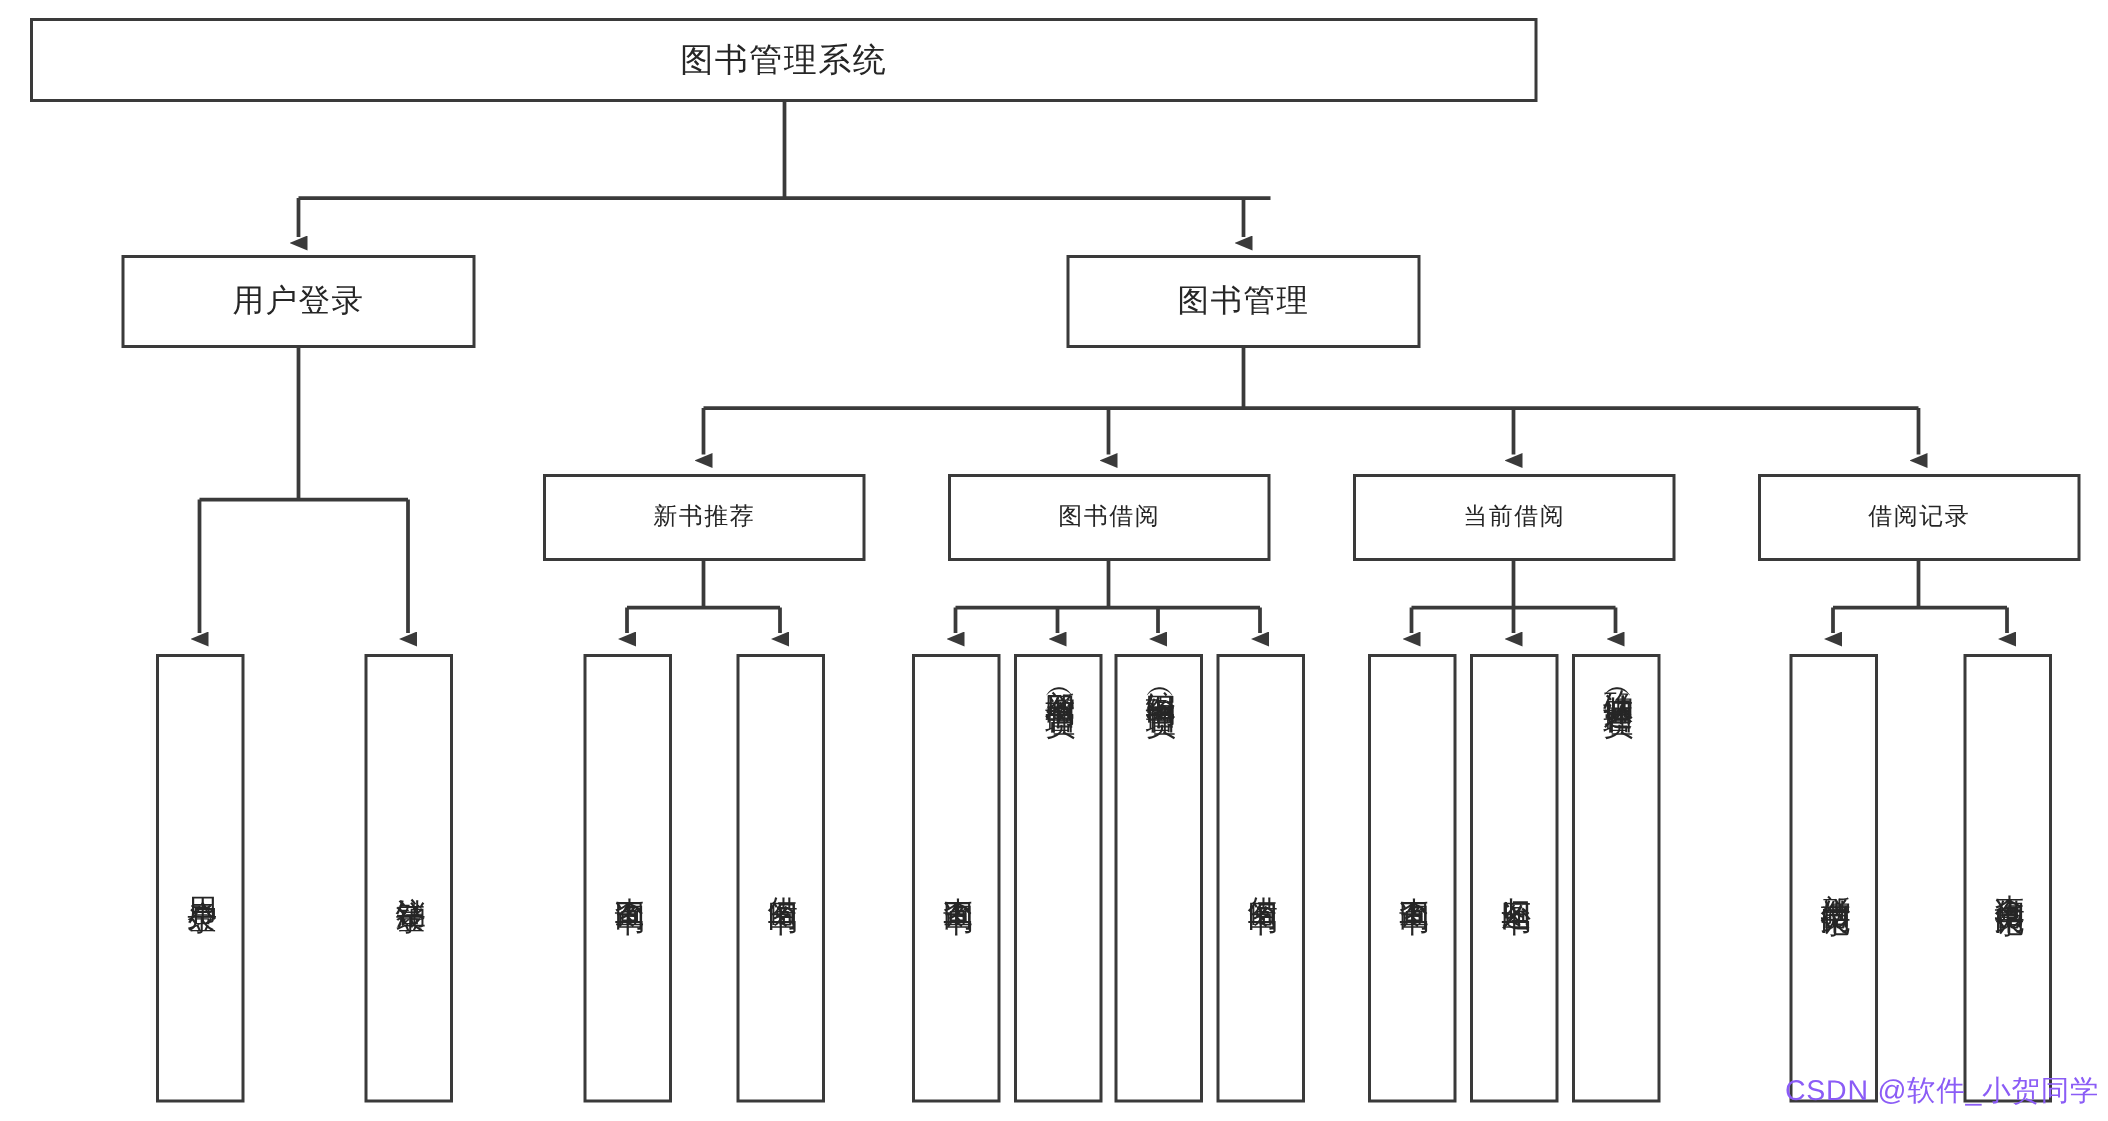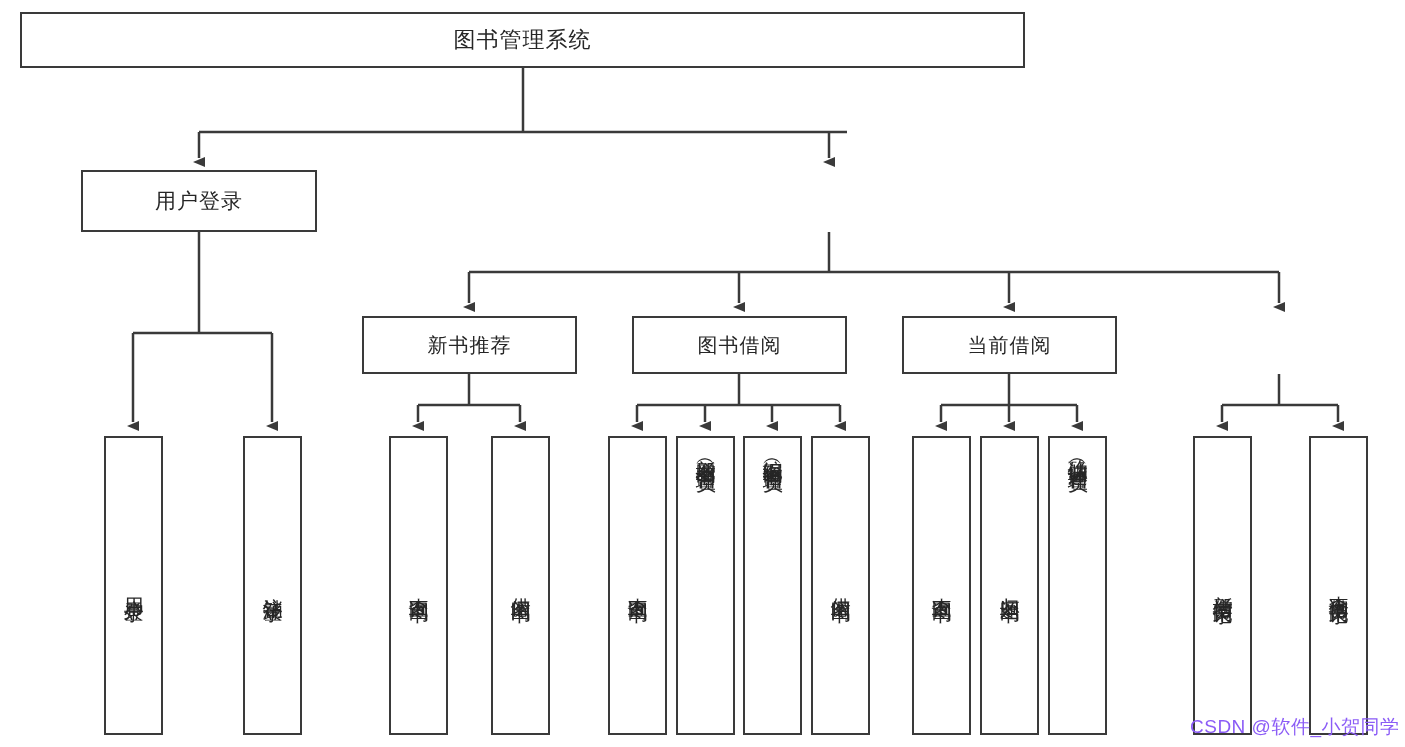--- a/index.html
+++ b/index.html
@@ -37,21 +37,21 @@
   }
   .node .label {
     font-size: 21px;
     letter-spacing: 1px;
     line-height: 1.15;
     white-space: nowrap;
     color: #262626;
   }
   .node.root .label { font-size: 22px; }
   .node.lvl2 .label { font-size: 21px; }
-  .node.lvl3 .label { font-size: 20px; }
+  .node.lvl3 .label { font-size: 16px; }
 
   .leaf {
     position: absolute;
     box-sizing: border-box;
     background: #ffffff;
     border: 2.5px solid #3a3a3a;
     display: flex;
     justify-content: center;
   }
   .leaf.mid { align-items: center; }
@@ -129,30 +129,36 @@
     </g>
   </svg>
 
   <div class="node root" style="left:20px; top:12px; width:1005px; height:56px;">
     <span class="label">图书管理系统</span>
   </div>
 
   <div class="node lvl2" style="left:81px; top:170px; width:236px; height:62px;">
     <span class="label">用户登录</span>
   </div>
+  <div class="node lvl2" style="left:711px; top:170px; width:236px; height:62px;">
+    <span class="label">图书管理</span>
+  </div>
 
   <div class="node lvl3" style="left:362px; top:316px; width:215px; height:58px;">
     <span class="label">新书推荐</span>
   </div>
   <div class="node lvl3" style="left:902px; top:316px; width:215px; height:58px;">
     <span class="label">当前借阅</span>
   </div>
   <div class="node lvl3" style="left:632px; top:316px; width:215px; height:58px;">
     <span class="label">图书借阅</span>
   </div>
+  <div class="node lvl3" style="left:1172px; top:316px; width:215px; height:58px;">
+    <span class="label">借阅记录</span>
+  </div>
 
   <div class="leaf mid" style="left:104px; top:436px; width:59px; height:299px;">
     <span class="vlabel">用户登录</span>
   </div>
   <div class="leaf mid" style="left:243px; top:436px; width:59px; height:299px;">
     <span class="vlabel">注销登录</span>
   </div>
 
   <div class="leaf mid" style="left:389px; top:436px; width:59px; height:299px;">
     <span class="vlabel">查询图书</span>

